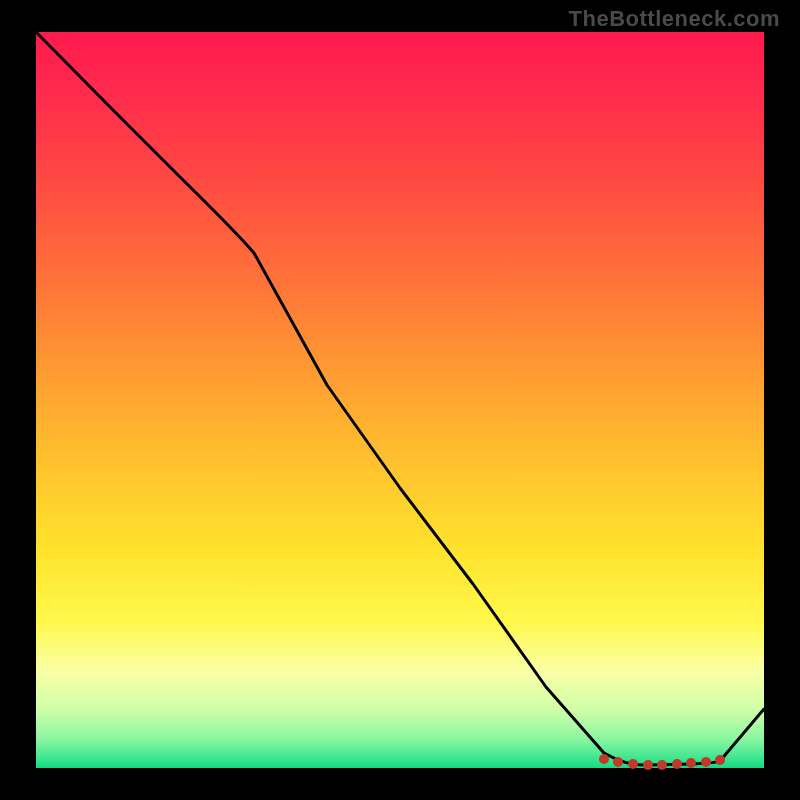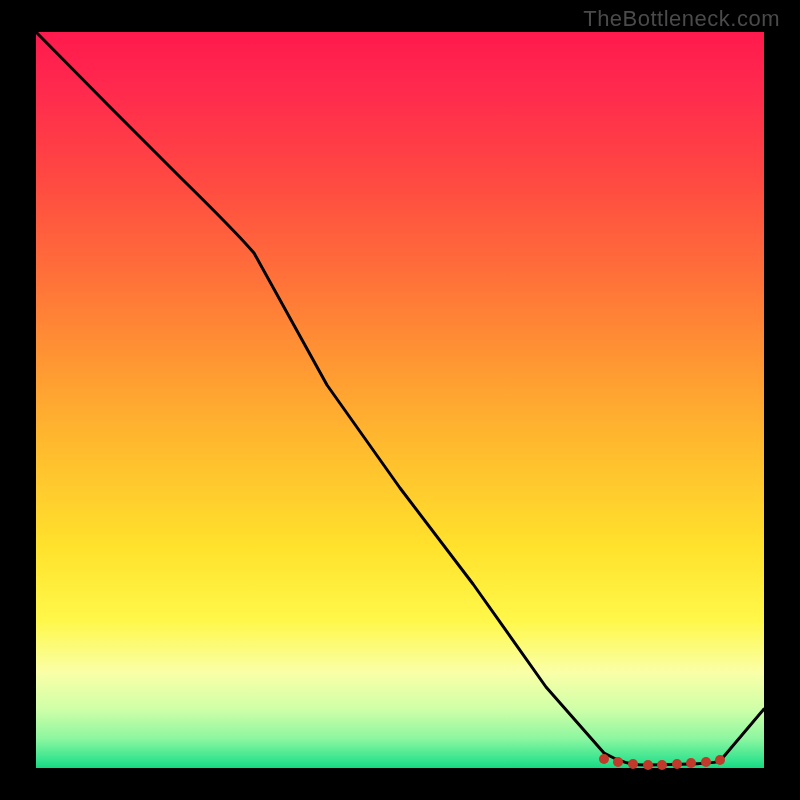--- a/index.html
+++ b/index.html
@@ -16,21 +16,21 @@
     width: 800px;
     height: 800px;
     background: #000;
   }
   .watermark {
     position: absolute;
     top: 6px;
     right: 20px;
     color: #4a4a4a;
     font-size: 22px;
-    font-weight: 400;
+    font-weight: 700;
     letter-spacing: 0.5px;
     user-select: none;
   }
   .plot {
     position: absolute;
     left: 36px;
     top: 32px;
     width: 728px;
     height: 736px;
   }

